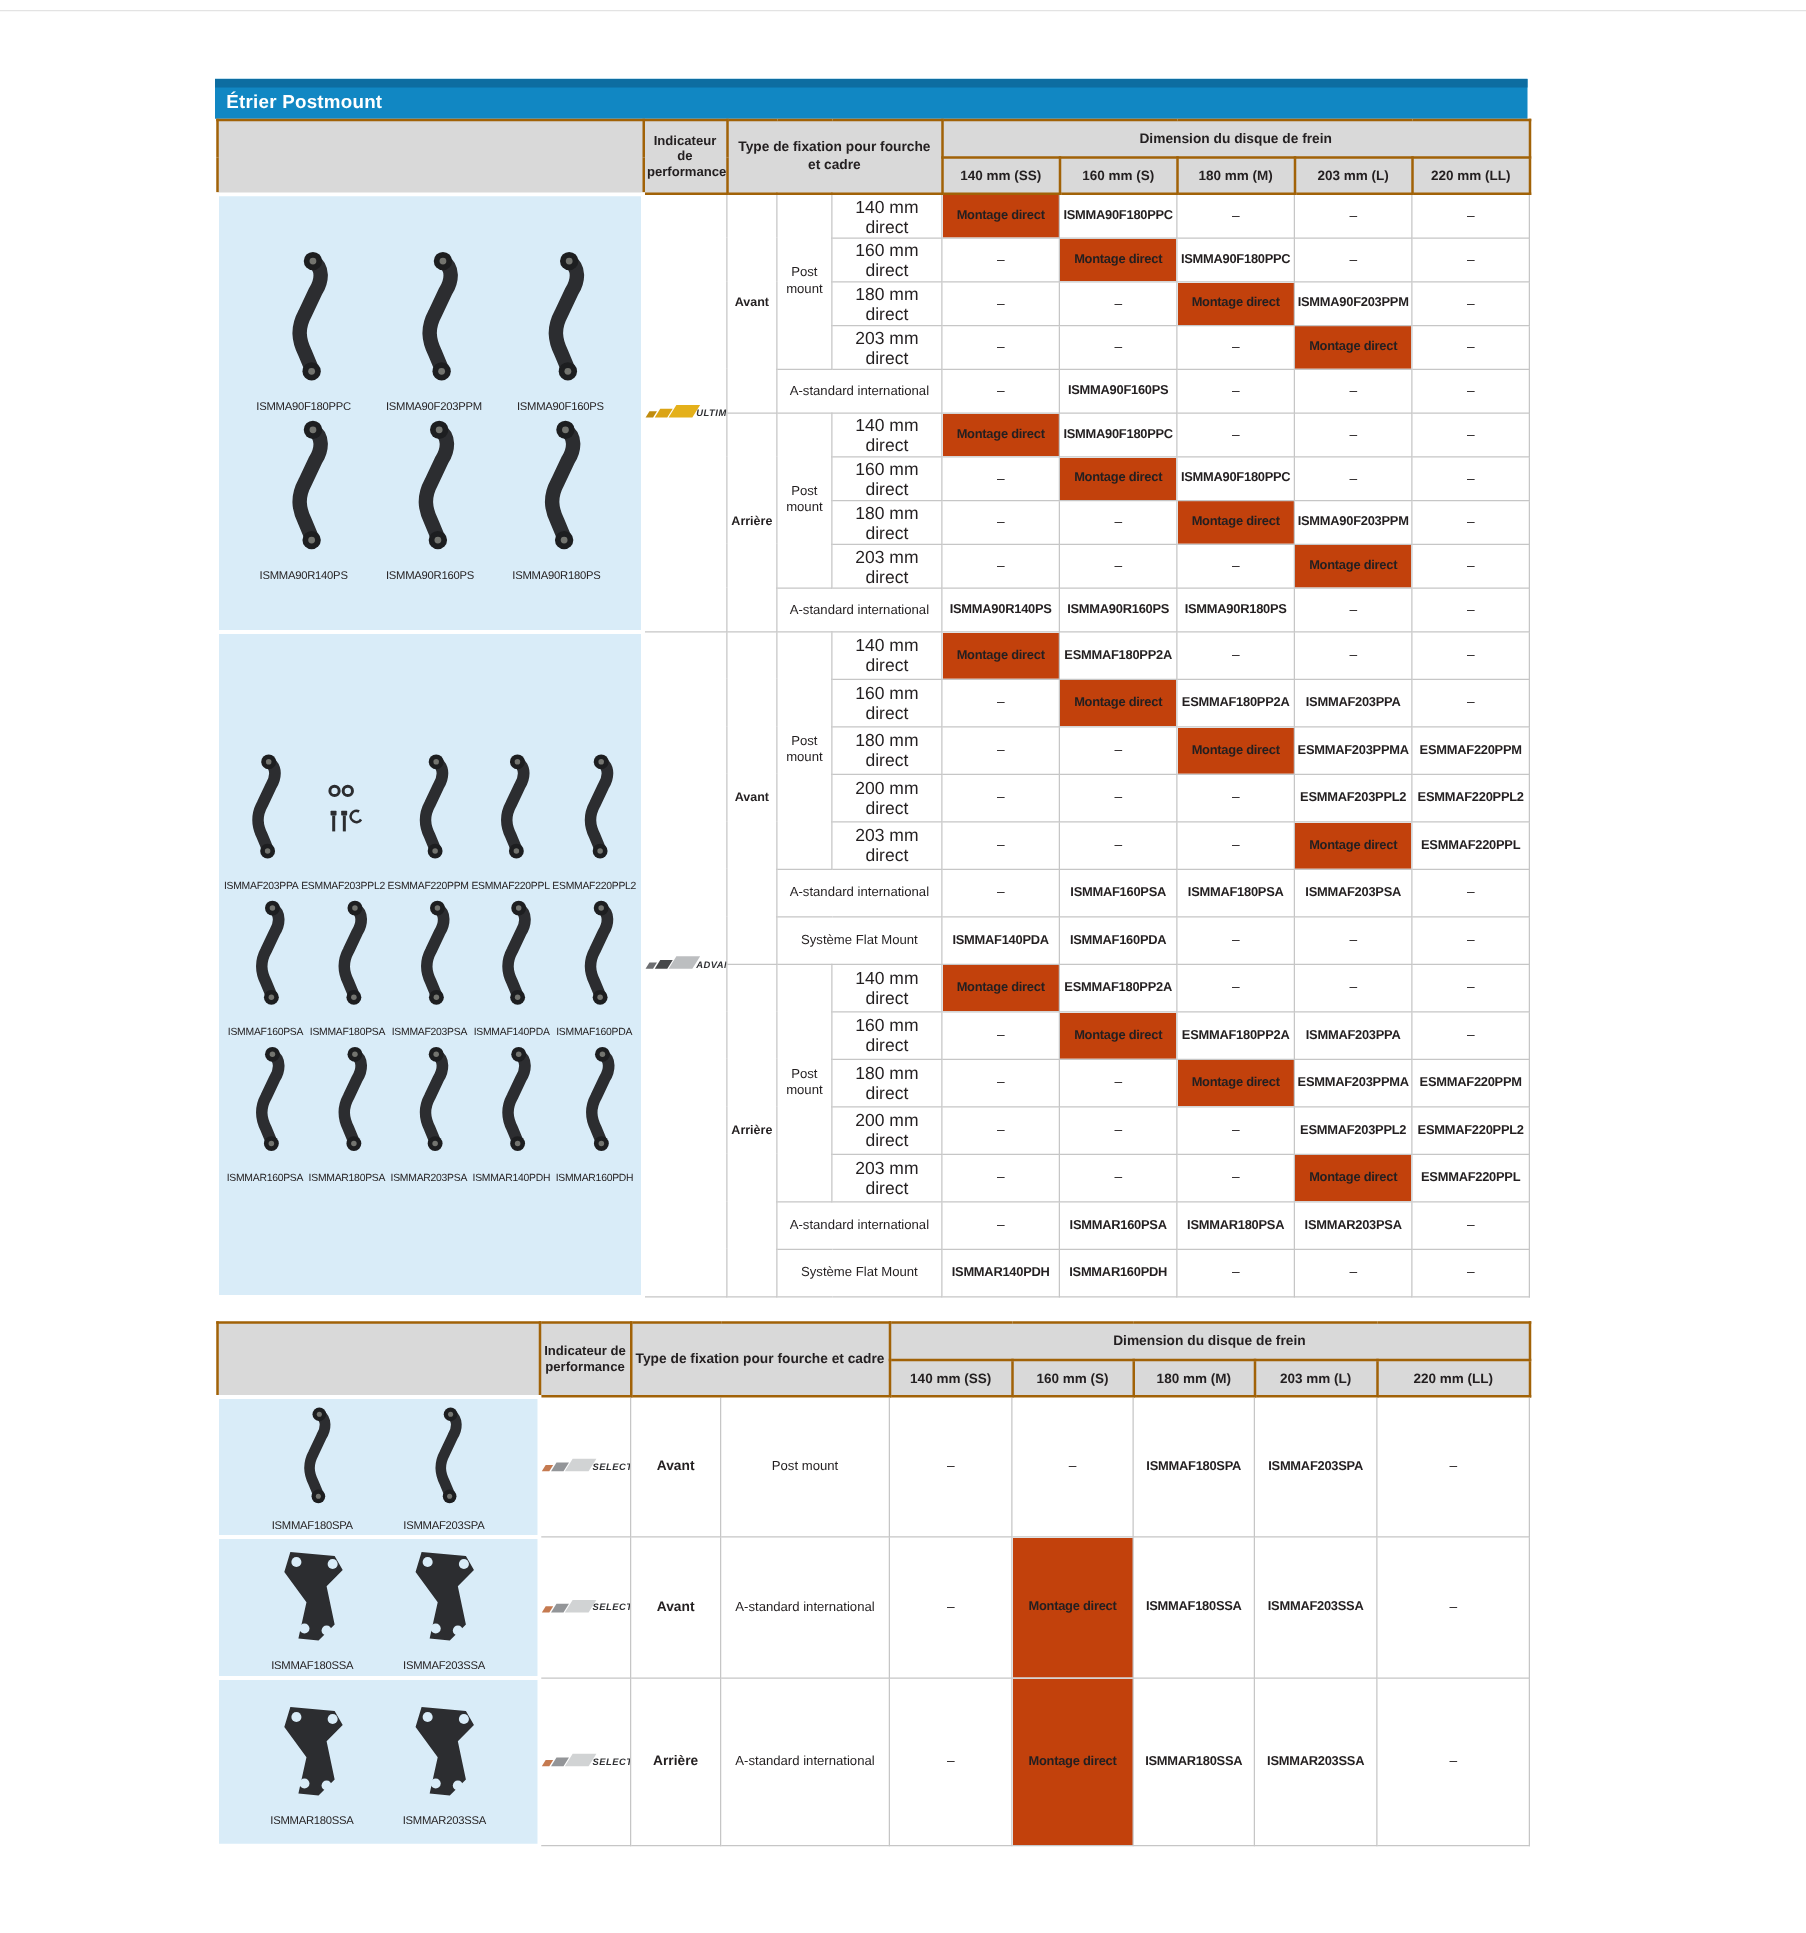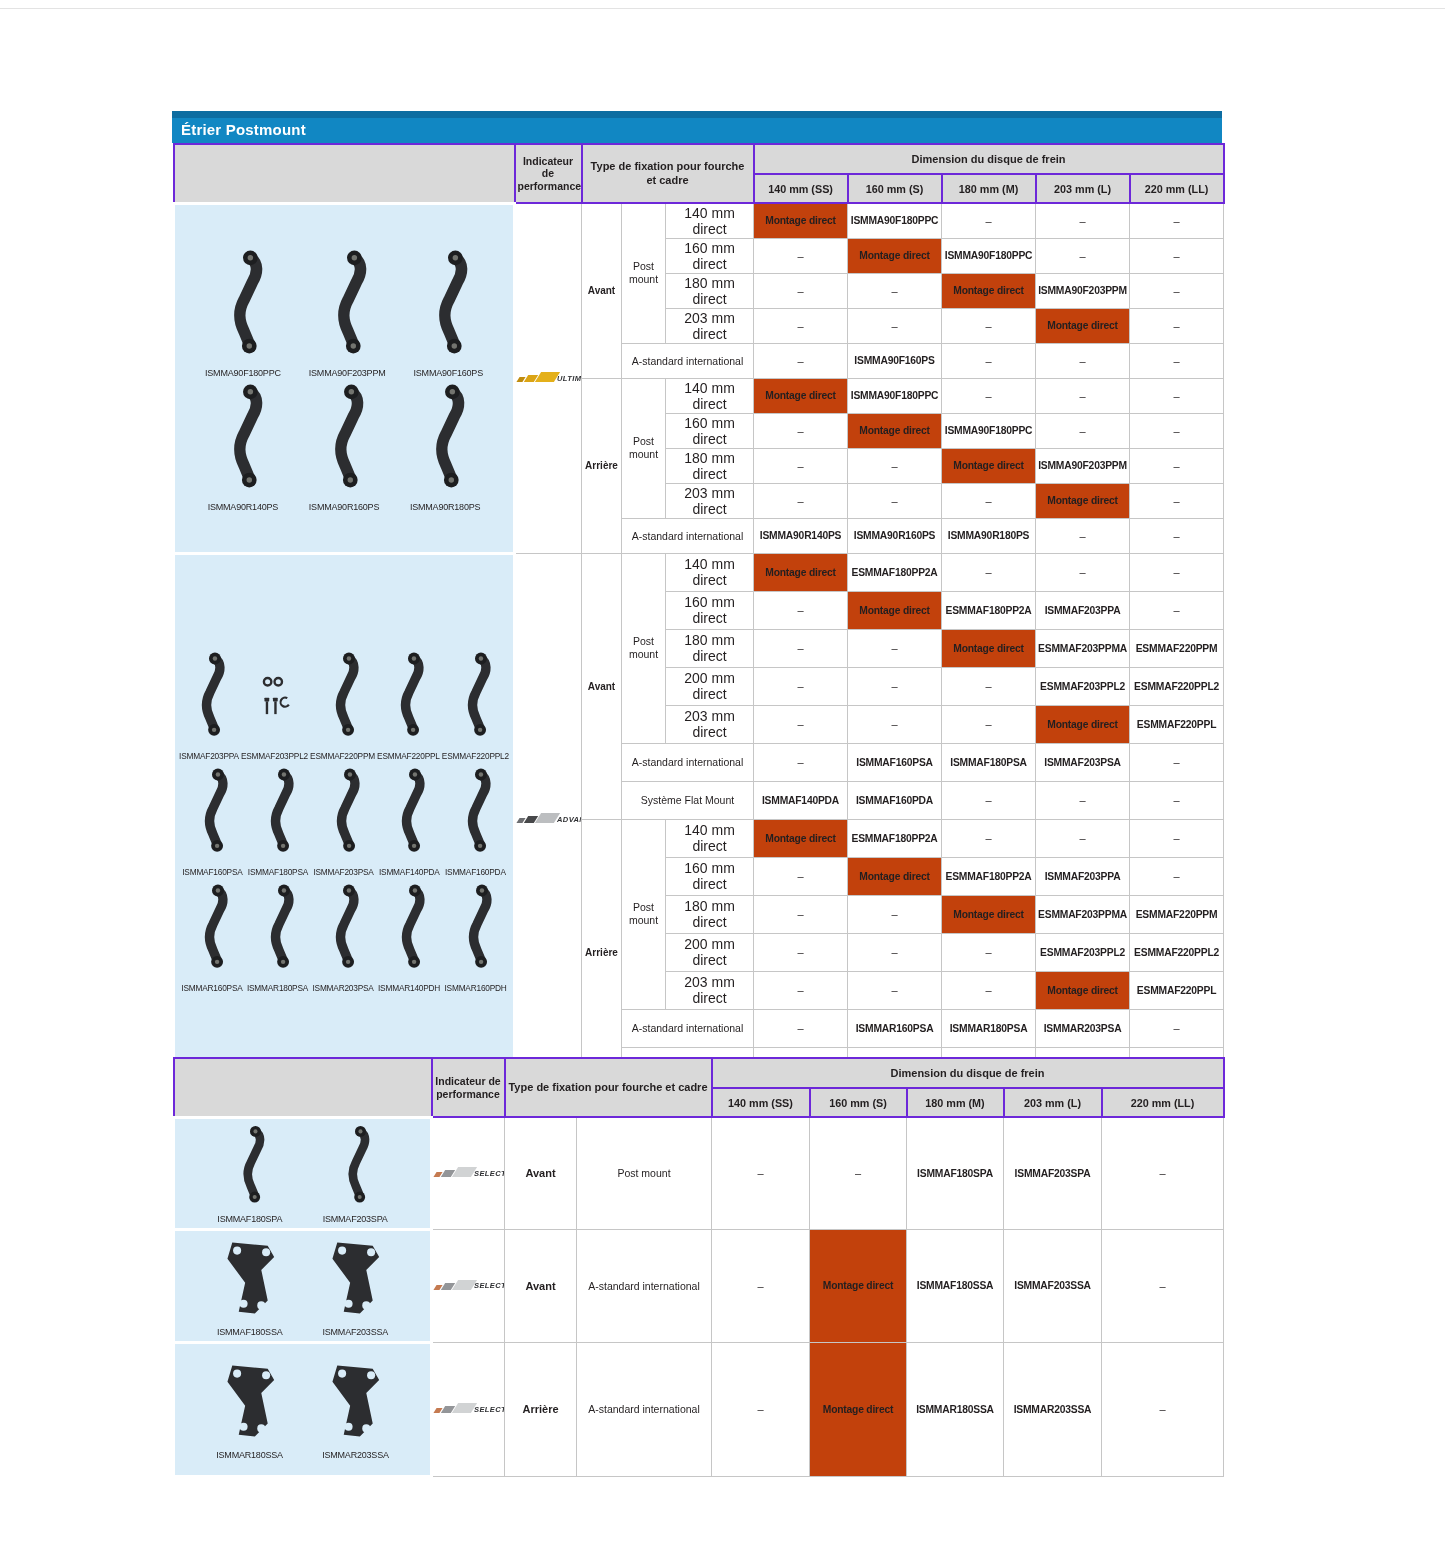--- a/index.html
+++ b/index.html
@@ -1,24 +1,24 @@
 <!DOCTYPE html>
 <html><head>
 <meta charset="utf-8">
 <style>
   html,body{margin:0;padding:0;background:#ffffff;}
   body{width:1445px;height:1546px;position:relative;font-family:"Liberation Sans",sans-serif;color:#231f20;}
   .top-rule{position:absolute;left:0;top:8px;width:1445px;height:1px;background:#e3e3e3;}
   .block{position:absolute;left:172px;width:1050px;}
-  #block1{top:63px;margin-top:48px;}
+  #block1{top:63px;}
   #block2{top:1057px;}
   .title-bar{height:32px;background:#1187c3;box-shadow:inset 0 7px 0 #0d6da1;display:flex;align-items:flex-end;padding:0 0 5px 9px;box-sizing:border-box;}
   .title-bar span{color:#fff;font-weight:bold;font-size:15px;letter-spacing:.2px;}
   table{border-collapse:collapse;table-layout:fixed;width:1050px;}
-  thead th{background:#d9d9d9;border:2px solid #6d28d9;font-weight:bold;color:#231f20;padding:1px 2px;}
+  thead th{background:#d9d9d9;border:2px solid #a16207;font-weight:bold;color:#231f20;padding:1px 2px;}
   th.perf-h{font-size:10.5px;line-height:1.15;}
   th.fix-h{font-size:11px;line-height:1.2;}
   th.disc-h{font-size:11px;height:26px;}
   th.size-h{font-size:10.8px;height:25px;}
   tbody td{border:1px solid #c6c6c6;text-align:center;vertical-align:middle;padding:0 2px;background:#fff;overflow:hidden;}
   tr.r-u{height:35px;}
   tr.r-a{height:38px;}
   tr.h-a{height:112px;}
   tr.h-b{height:113px;}
   tr.h-c{height:134px;}

